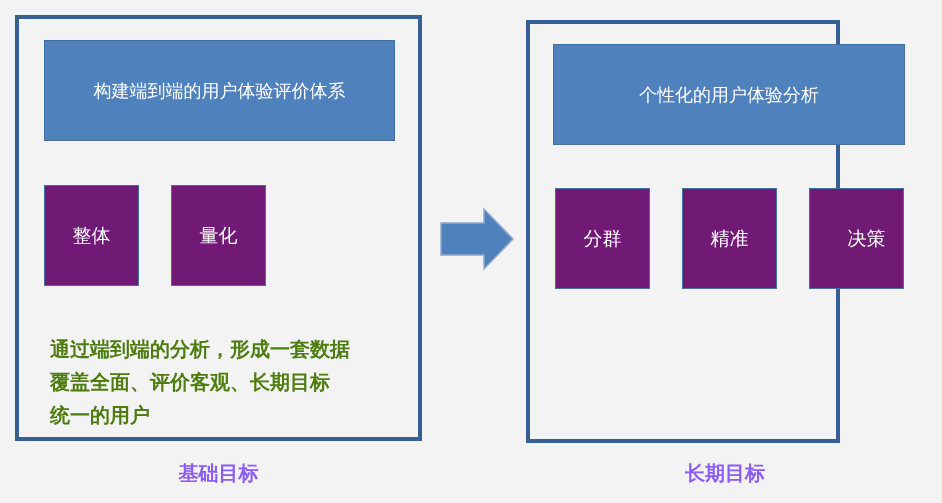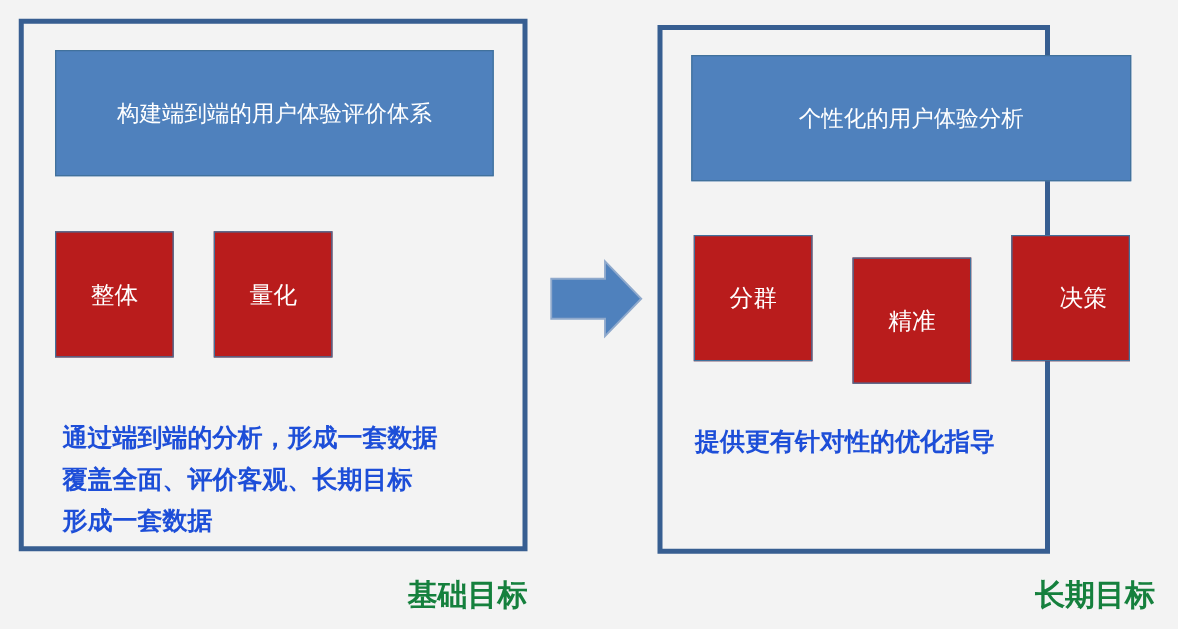--- a/index.html
+++ b/index.html
@@ -6,57 +6,58 @@
   body{
     width:942px;height:503px;position:relative;overflow:hidden;
     background:#F3F3F3;
     font-family:"DejaVu Sans","Liberation Sans",sans-serif;
   }
   .panel{
     position:absolute;
     border:4px solid #375E91;
     background:#F3F3F3;
     box-sizing:border-box;
+    font-family:Liberation Mono, monospace;
   }
   #left-panel{left:15px;top:15px;width:407px;height:426px;}
   #right-panel{left:526px;top:20px;width:314px;height:423px;}
   .big-box{
     position:absolute;
     background:#4F81BD;
     border:1px solid #41719C;
     box-sizing:border-box;
     color:#FFFFFF;
     display:flex;align-items:center;justify-content:center;
     font-size:18px;
     text-align:center;
   }
   .small-box{
     position:absolute;
     width:95px;height:101px;
-    background:#b91c1c;
+    background:#701a75;
     border:1px solid #41719C;
     box-sizing:border-box;
     color:#FFFFFF;
     display:flex;align-items:center;justify-content:center;
     font-size:19px;
   }
   .description{
     position:absolute;
-    color:#1d4ed8;
+    color:#4d7c0f;
     font-weight:bold;
     font-size:20px;
     line-height:33px;
     text-align:left;
   }
   .panel-title{
     position:absolute;
-    color:#15803d;
+    color:#8b5cf6;
     font-weight:bold;
-    font-size:24px;
-    text-align:right;
+    font-size:20px;
+    text-align:center;
   }
   #left-title{left:15px;top:460px;width:407px;}
   #right-title{left:526px;top:460px;width:398px;}
   #arrow{position:absolute;left:439px;top:207px;width:76px;height:64px;}
 </style>
 </head>
 <body>
 
 <div id="left-panel" class="panel">
   <div class="big-box" style="left:25px;top:21px;width:351px;height:101px;">
@@ -64,39 +65,38 @@
   </div>
   <div class="small-box" style="left:25px;top:166px;">
     <span>整体</span>
   </div>
   <div class="small-box" style="left:152px;top:166px;align-items:center;">
     <span>量化</span>
   </div>
   <div class="description" style="left:31px;top:315px;width:355px;">
     <div>通过端到端的分析，形成一套数据</div>
     <div>覆盖全面、评价客观、长期目标</div>
-    <div>形成一套数据</div>
+    <div>统一的用户</div>
   </div>
 </div>
 <div id="left-title" class="panel-title">基础目标</div>
 
 <svg id="arrow" viewBox="0 0 76 64">
   <polygon points="2,16 45,16 45,2 74,32 45,62 45,48 2,48" fill="#4F81BD" stroke="#8FA9CC" stroke-width="1.5"></polygon>
 </svg>
 
 <div id="right-panel" class="panel">
   <div class="big-box" style="left:23px;top:20px;width:352px;height:101px;">
     <span>个性化的用户体验分析</span>
   </div>
   <div class="small-box" style="left:25px;top:164px;text-align:center;">
     <span>分群</span>
   </div>
-  <div class="small-box" style="left:152px;top:164px;margin-top:18px;">
+  <div class="small-box" style="left:152px;top:164px;">
     <span>精准</span>
   </div>
   <div class="small-box" style="left:279px;top:164px;padding-left:20px;">
     <span>决策</span>
   </div>
   <div class="description" style="left:26px;top:313px;width:360px;">
-    <div>提供更有针对性的优化指导</div>
   </div>
 </div>
 <div id="right-title" class="panel-title">长期目标</div>
 
 </body></html>

